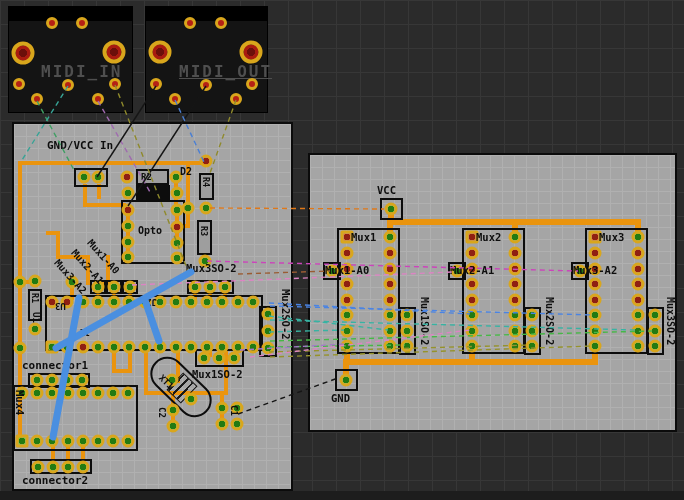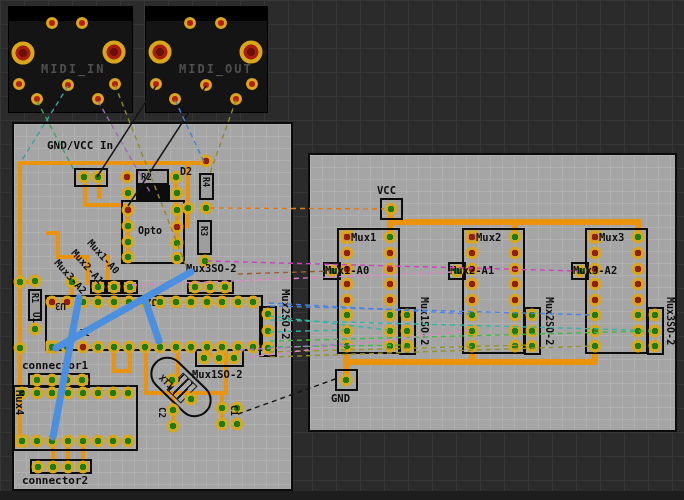--- a/index.html
+++ b/index.html
@@ -15,21 +15,21 @@
     position:absolute;box-sizing:border-box;
     background-color:#a5a5a5;
     background-image:linear-gradient(#b0b0b0 1px,transparent 1px),linear-gradient(90deg,#b0b0b0 1px,transparent 1px);
     background-size:12px 12px;
     border:2px solid #0b0b0b;
   }
   .midi{
     position:absolute;box-sizing:border-box;background:#141414;border:1px solid #000;
   }
   .midi .bar{position:absolute;left:0;top:0;right:0;height:14px;background:#000;}
-  .midi .mlabel{position:absolute;color:#4f4f4f;font-weight:bold;font-size:12px;letter-spacing:2px;white-space:nowrap;}
+  .midi .mlabel{position:absolute;color:#4f4f4f;font-weight:bold;font-size:16px;letter-spacing:2px;white-space:nowrap;}
   .comp{position:absolute;box-sizing:border-box;border:2px solid #0d0d0d;background:transparent;}
   .rbody{background:#9e9e9e;}
   .blackfill{background:#0d0d0d;border:none;}
   .stadium{border-radius:17px;}
   .hatch{
     border:1px solid #111;
     background:repeating-linear-gradient(90deg,#1a1a1a 0 2px,transparent 2px 6px);
   }
   svg{position:absolute;left:0;top:0;pointer-events:none;}
   .pad{position:absolute;box-sizing:border-box;border-radius:50%;transform:translate(-50%,-50%);}
@@ -49,21 +49,21 @@
 <div id="stage">
     <div class="board" style="left: 12px; top: 122px; width: 281px; height: 369px; z-index: 0;"></div>
     <div class="board" style="left: 308px; top: 153px; width: 369px; height: 279px; z-index: 0;"></div>
     <div style="position: absolute; left: 0px; top: 491px; width: 684px; height: 9px; background: rgb(29, 29, 29); z-index: 0;"></div>
     <div class="midi" style="left: 8px; top: 6px; width: 125px; height: 107px; z-index: 1;">
       <div class="bar"></div>
       <div class="mlabel" style="left:32px;top:55px;">MIDI_IN</div>
     </div>
     <div class="midi" style="left: 145px; top: 6px; width: 123px; height: 107px; z-index: 1;">
       <div class="bar"></div>
-      <div class="mlabel" style="left:33px;top:55px;">MIDI_OUT</div>
+      <div class="mlabel" style="left:33px;top:55px;text-decoration:underline;">MIDI_OUT</div>
     </div>
     <svg width="684" height="500" style="z-index: 1;">
       <line x1="20" y1="163" x2="206" y2="163" stroke="#ea940e" stroke-width="4" stroke-linecap="square"></line>
       <line x1="20" y1="163" x2="20" y2="440" stroke="#ea940e" stroke-width="4" stroke-linecap="square"></line>
       <line x1="85" y1="186" x2="85" y2="205" stroke="#ea940e" stroke-width="4" stroke-linecap="square"></line>
       <line x1="85" y1="205" x2="124" y2="205" stroke="#ea940e" stroke-width="4" stroke-linecap="square"></line>
       <line x1="99" y1="186" x2="99" y2="197" stroke="#ea940e" stroke-width="4" stroke-linecap="square"></line>
       <line x1="48" y1="233" x2="58" y2="233" stroke="#ea940e" stroke-width="4" stroke-linecap="square"></line>
       <line x1="58" y1="233" x2="58" y2="257" stroke="#ea940e" stroke-width="4" stroke-linecap="square"></line>
       <line x1="58" y1="257" x2="88" y2="257" stroke="#ea940e" stroke-width="4" stroke-linecap="square"></line>

